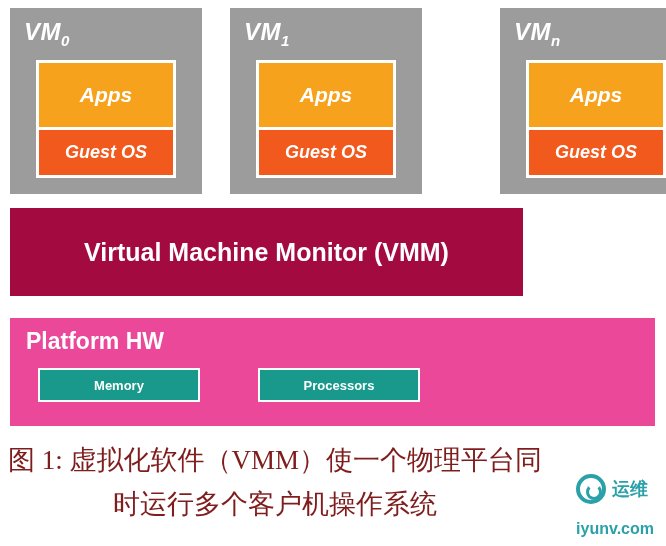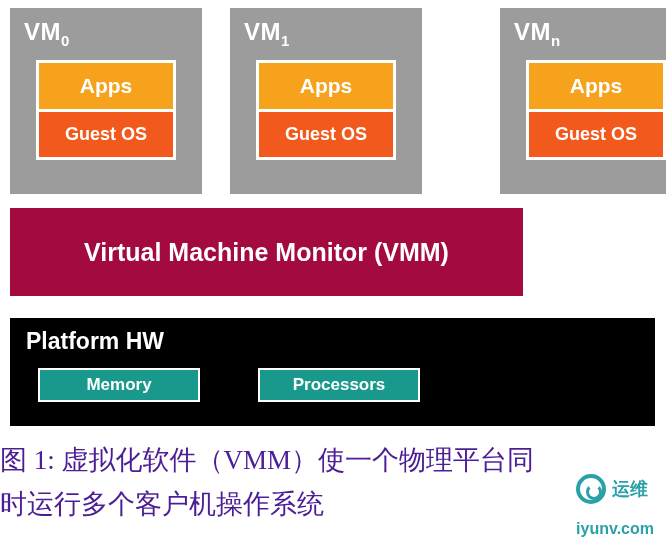--- a/index.html
+++ b/index.html
@@ -8,40 +8,41 @@
     width:666px;height:546px;
     background:#ffffff;
     font-family:"Liberation Sans", sans-serif;
     overflow:hidden;
   }
   
   .vm-box{
     position:absolute;
     top:8px;height:186px;width:192px;
     background:#9c9c9c;
+    font-style:italic;
   }
   .vm-box.vm0{left:10px;}
   .vm-box.vm1{left:230px;}
   .vm-box.vmn{left:468px;margin-left:32px;}
   .vm-label{
     position:absolute;top:10px;left:14px;
     color:#ffffff;font-size:24px;font-weight:bold;
     letter-spacing:0.5px;
   }
   .vm-label sub{font-size:15px;}
   .vm-inner{
     position:absolute;left:26px;top:52px;width:140px;
   }
   .apps-box{
     background:#f6a21d;
     border:3px solid #ffffff;
     border-bottom:none;
     color:#ffffff;font-size:21px;font-weight:bold;
     text-align:center;
-    padding:11px 0;
+    padding:20px 0;
   }
   .guestos-box{
     background:#f2591d;
     border:3px solid #ffffff;
     color:#ffffff;font-size:18px;font-weight:bold;
     text-align:center;
     padding:12px 0;
   }
   
   .vmm-bar{
@@ -50,42 +51,42 @@
     background:#a30a3f;
     display:flex;align-items:center;justify-content:center;
   }
   .vmm-label{
     color:#ffffff;font-size:25px;font-weight:bold;
   }
   
   .platform-bar{
     position:absolute;
     left:10px;top:318px;width:645px;height:108px;
-    background:#000000;
+    background:#ec4899;
   }
   .platform-label{
     position:absolute;top:10px;left:16px;
     color:#ffffff;font-size:23px;font-weight:bold;
   }
   .hw-box{
     position:absolute;top:50px;height:30px;
     background:#18998c;
     border:2px solid #ffffff;
-    color:#ffffff;font-size:17px;font-weight:bold;
+    color:#ffffff;font-size:13px;font-weight:bold;
     display:flex;align-items:center;justify-content:center;
   }
   .hw-memory{left:28px;width:158px;}
   .hw-processors{left:248px;width:158px;text-align:right;}
   .hw-io{left:458px;width:156px;}
   
   .caption{
     position:absolute;
     left:0;top:438px;width:550px;
-    text-align:left;
-    color:#4c1d95;
+    text-align:center;
+    color:#7f1d1d;
     font-family:"Liberation Serif", serif;
     font-size:27px;
     line-height:44px;
   }
   
   .watermark{
     position:absolute;
     right:12px;bottom:8px;
     color:#2aa1a8;
     text-align:left;

